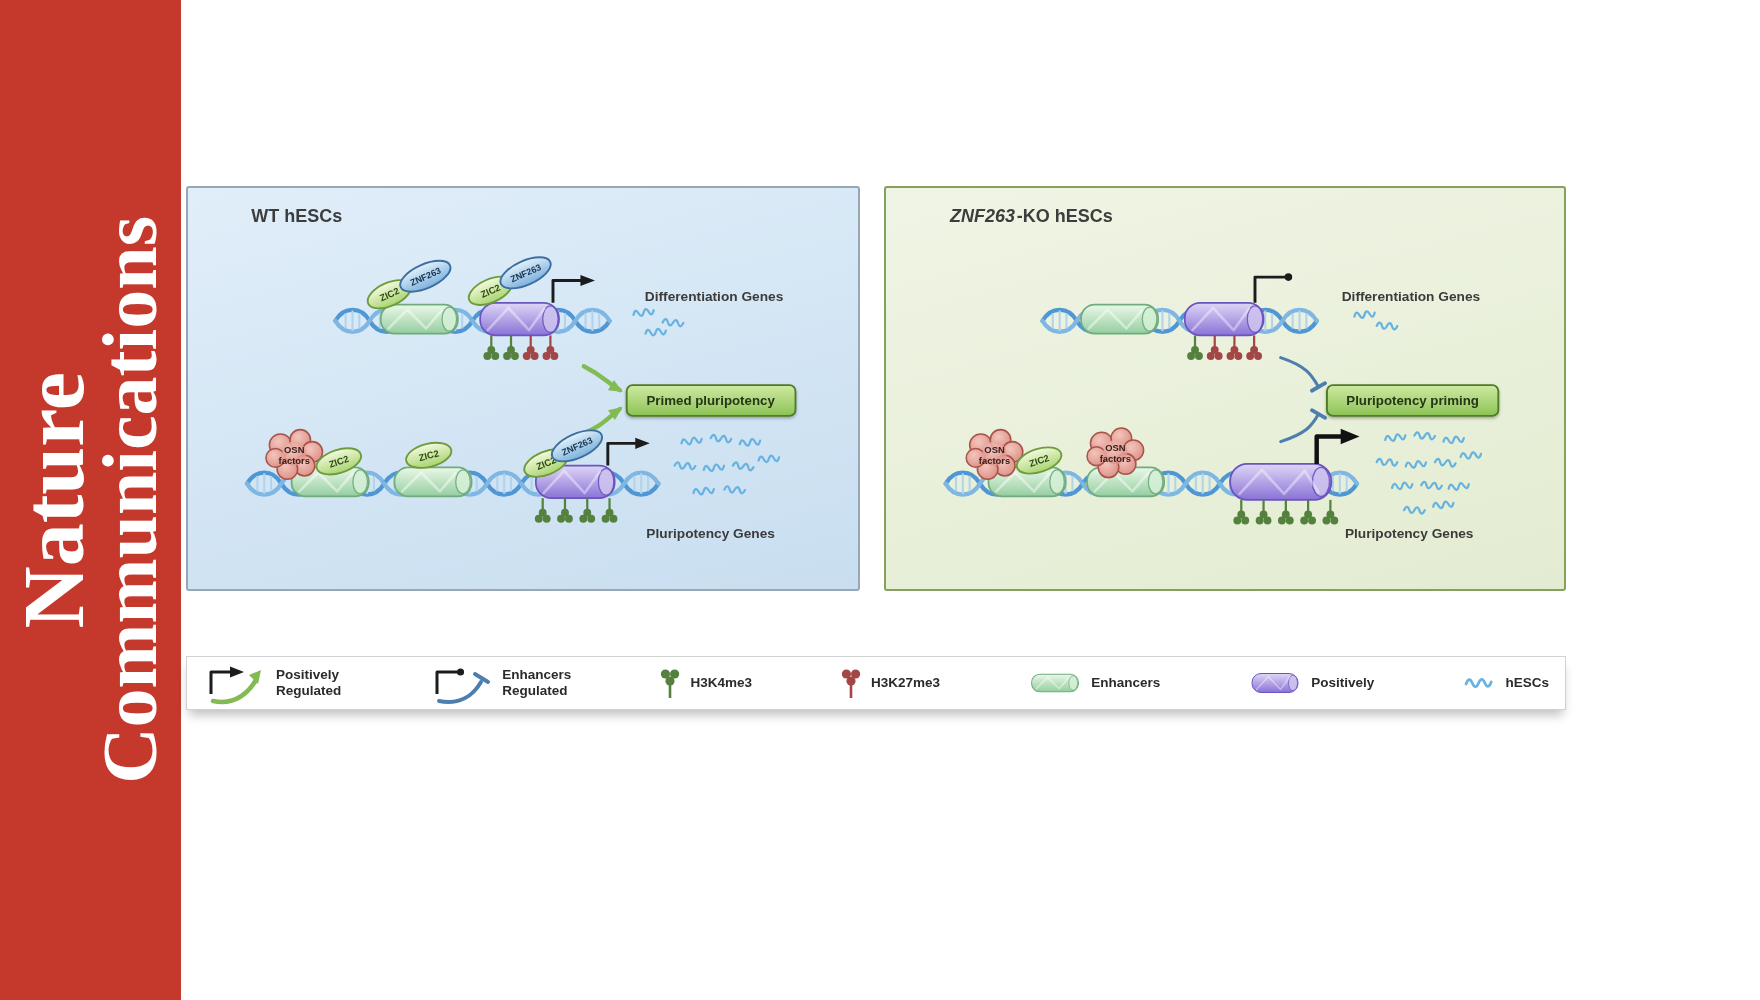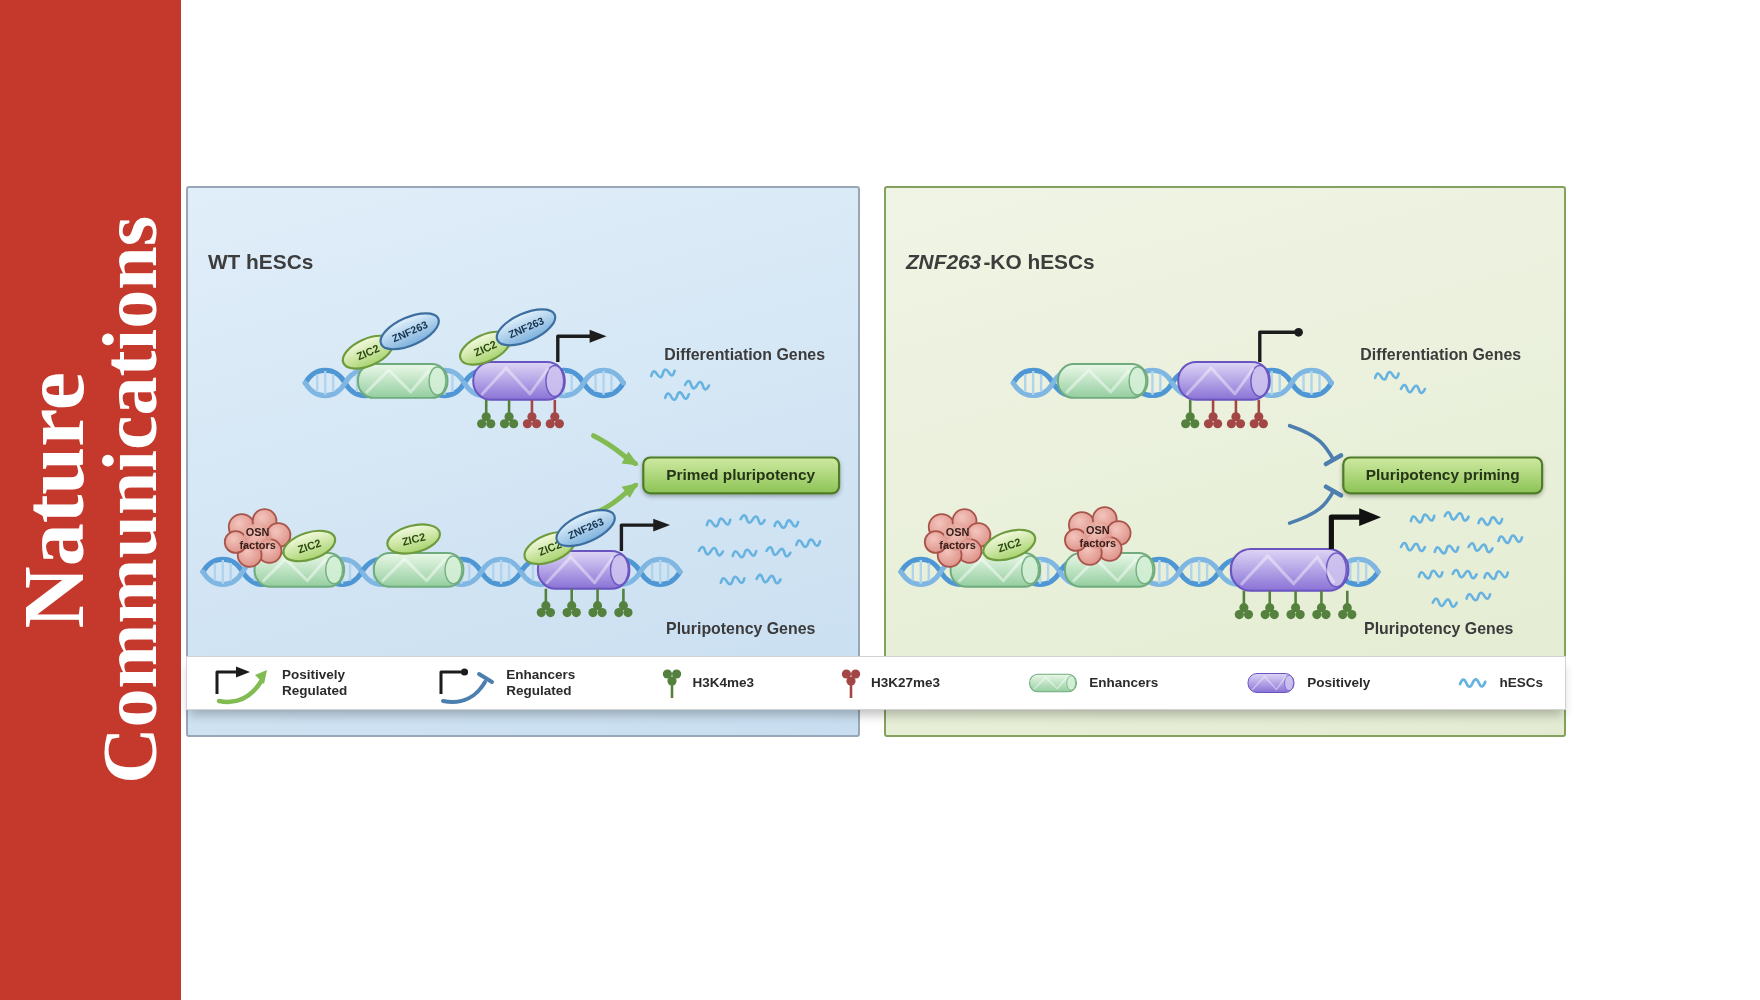--- a/index.html
+++ b/index.html
@@ -8,21 +8,21 @@
 
   
   .banner{position:absolute;left:0;top:0;width:181px;height:1000px;background:#c5382c;
     display:flex;flex-direction:row;align-items:center;justify-content:center;overflow:hidden}
   .vtext{writing-mode:vertical-rl;transform:rotate(180deg);color:#ffffff;
     font-family:"Liberation Serif",serif;font-weight:700;line-height:0.92;white-space:nowrap}
   .nature{font-size:86px}
   .comms{font-size:78px}
 
   
-  .panel{position:absolute;top:186px;height:551px;border-radius:3px}
+  .panel{position:absolute;top:186px;height:405px;border-radius:3px}
   .panel-wt{left:186px;width:674px;border:2px solid #97a7b6;
     background:linear-gradient(165deg,#e0eef9 0%,#d3e5f4 55%,#c8def0 100%)}
   .panel-ko{left:884px;width:682px;border:2px solid #85a15e;
     background:linear-gradient(165deg,#f0f4e5 0%,#e9f0da 55%,#e3ecd2 100%)}
   svg.scene{position:absolute;left:0;top:0;width:100%;height:100%;display:block}
 
   svg text{font-family:"Liberation Sans",sans-serif}
   .ptitle{font-size:21px;font-weight:bold;fill:#3d3d3d}
   .ptitle-i{font-style:italic}
   .glabel{font-size:16px;font-weight:bold;fill:#3b3b3b;text-anchor:middle}
@@ -30,21 +30,21 @@
   .obox{fill:url(#gBox);stroke:#4f7b28;stroke-width:2.2}
   .tz{font-size:11px;font-weight:bold;fill:#2c4a12;text-anchor:middle}
   .tn{font-size:10.5px;font-weight:bold;fill:#16334e;text-anchor:middle}
   .osnt{font-size:11px;font-weight:bold;fill:#38201b;text-anchor:middle}
   .garr{fill:none;stroke:#82bb52;stroke-width:5;stroke-linecap:round}
   .barr{fill:none;stroke:#4d7fae;stroke-width:3.6;stroke-linecap:round}
 
   
   .legend{position:absolute;left:186px;top:656px;width:1380px;height:54px;background:#ffffff;
     border:1px solid #d2d2d2;display:flex;align-items:center;justify-content:space-between;
-    padding:0 22px;box-shadow:0 8px 10px -3px rgba(0,0,0,0.25)}
+    padding:0 16px;box-shadow:0 8px 10px -3px rgba(0,0,0,0.25)}
   .litem{display:flex;align-items:center;gap:9px}
   .ltext{font-size:13.5px;font-weight:bold;color:#2b2b2b;line-height:1.22}
 </style>
 </head>
 <body>
 
 <svg width="0" height="0" style="position:absolute" aria-hidden="true">
   <defs>
     <linearGradient id="gEnh" x1="0" y1="0" x2="0" y2="1">
       <stop offset="0" stop-color="#eaf8e8"></stop>

